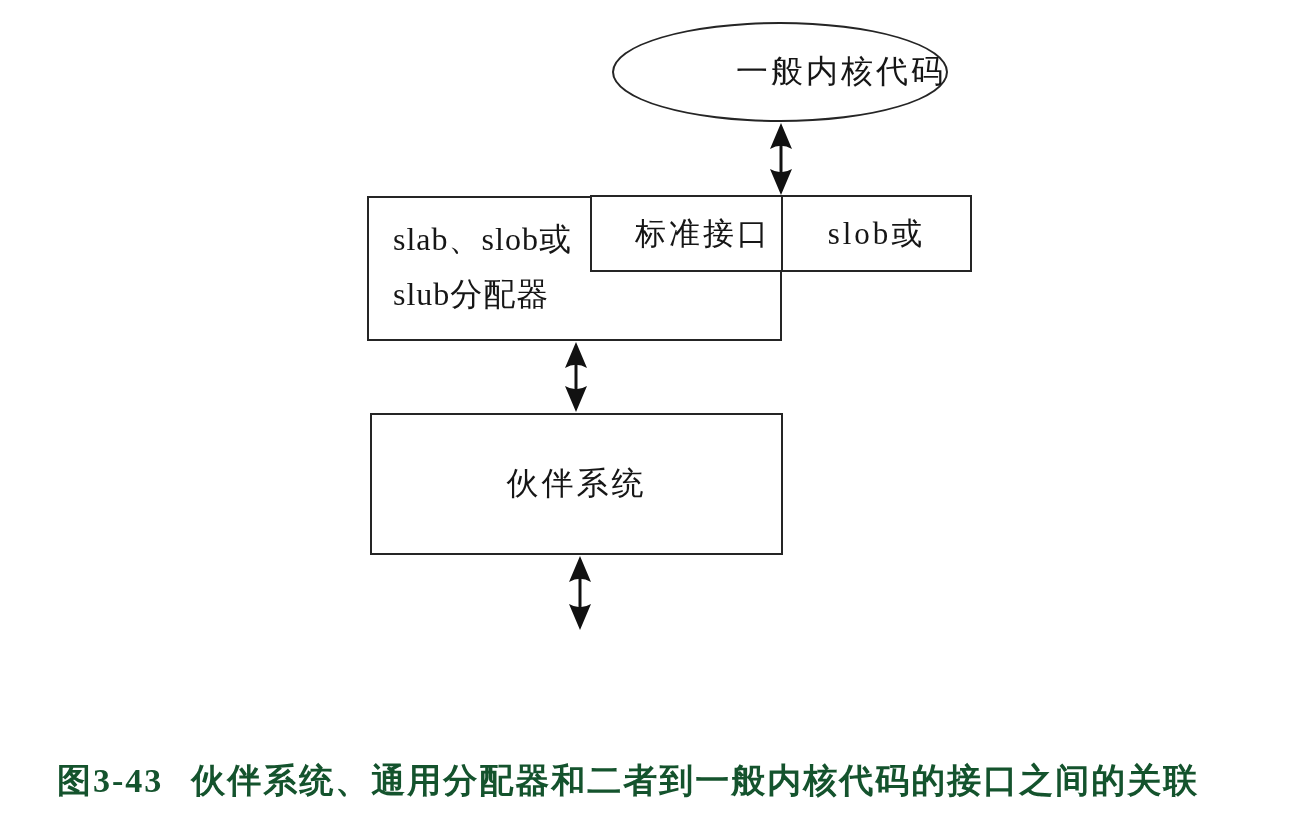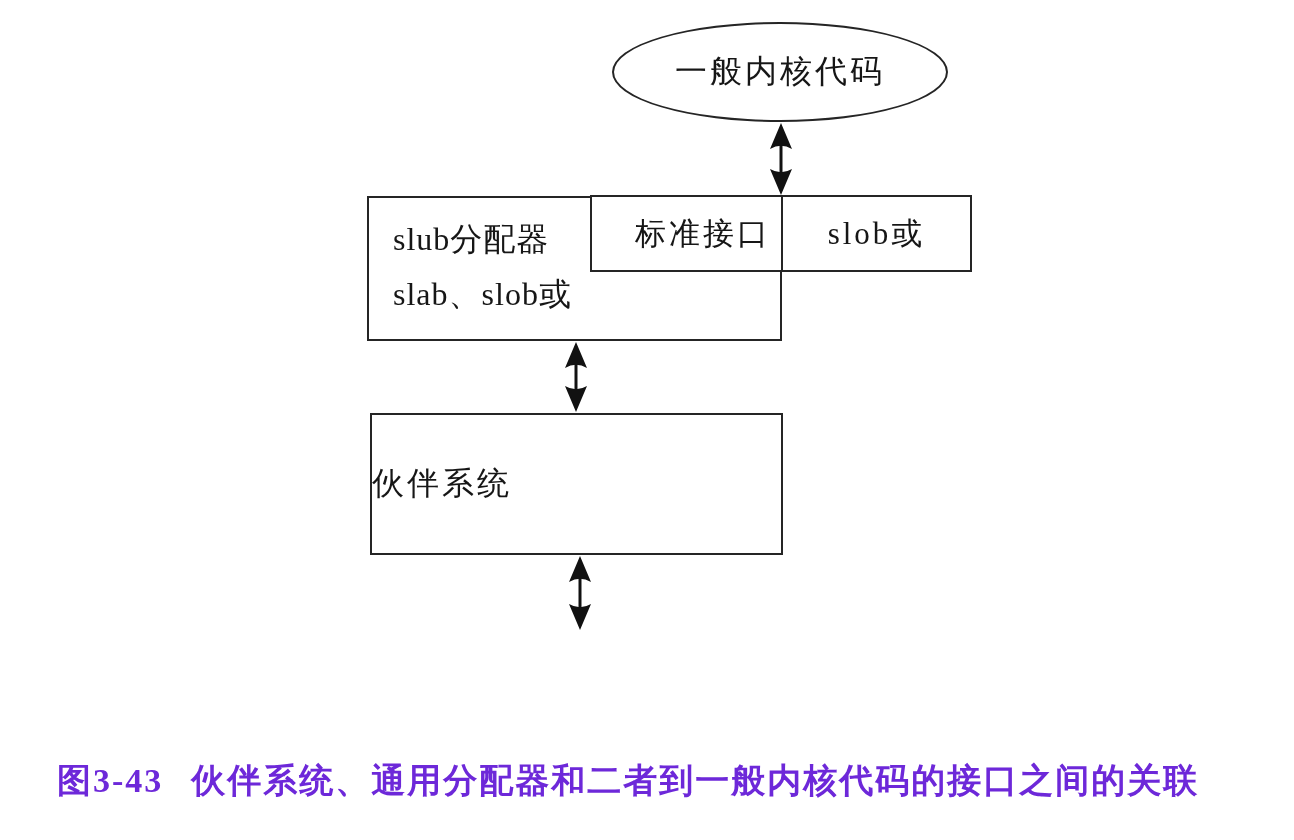--- a/index.html
+++ b/index.html
@@ -23,21 +23,21 @@
   .node {
     position: absolute;
     box-sizing: border-box;
     border: 2.5px solid #252525;
     background: #ffffff;
   }
   .ellipse {
     border-radius: 50%;
     display: flex;
     align-items: center;
-    justify-content: center;
+    justify-content: flex-end;
     font-size: 32px;
     letter-spacing: 3px;
     text-align: center;
   }
   .ellipse-top {
     left: 612px; top: 22px;
     width: 336px; height: 100px;
   }
   .ellipse-bottom {
     left: 405px; top: 631px;
@@ -62,37 +62,37 @@
     letter-spacing: 3px;
     z-index: 2;
   }
   .box-std  { left: 590px; width: 226px; }
   .box-conv { left: 781px; width: 191px; }
   .box-buddy {
     left: 370px; top: 413px;
     width: 413px; height: 142px;
     display: flex;
     align-items: center;
-    justify-content: flex-start;
+    justify-content: center;
     font-size: 32px;
     letter-spacing: 3px;
   }
   .varrow {
     position: absolute;
     display: block;
     z-index: 3;
   }
   .caption {
     position: absolute;
     left: 57px; top: 758px;
     width: 1230px;
     font-size: 34px;
     font-weight: bold;
     letter-spacing: 2px;
-    color: #6d28d9;
+    color: #14532d;
     white-space: nowrap;
   }
   .caption .figure-label {
     margin-right: 28px;
   }
 </style>
 </head>
 <body>
 
 <div class="canvas">
@@ -101,22 +101,22 @@
     <span>一般内核代码</span>
   </div>
 
   <svg class="varrow" style="left:766px; top:122px;" width="30" height="74" viewBox="0 0 30 74">
     <line x1="15" y1="20" x2="15" y2="54" stroke="#111111" stroke-width="3"></line>
     <path d="M15,1 L26,27 Q15,20.5 4,27 Z" fill="#111111"></path>
     <path d="M15,73 L26,47 Q15,53.5 4,47 Z" fill="#111111"></path>
   </svg>
 
   <div class="node box-allocator">
+    <div>slab、slob或</div>
     <div>slub分配器</div>
-    <div>slab、slob或</div>
   </div>
 
   <div class="node box-small box-std">
     <span>标准接口</span>
   </div>
 
   <div class="node box-small box-conv">
     <span>slob或</span>
   </div>
 

